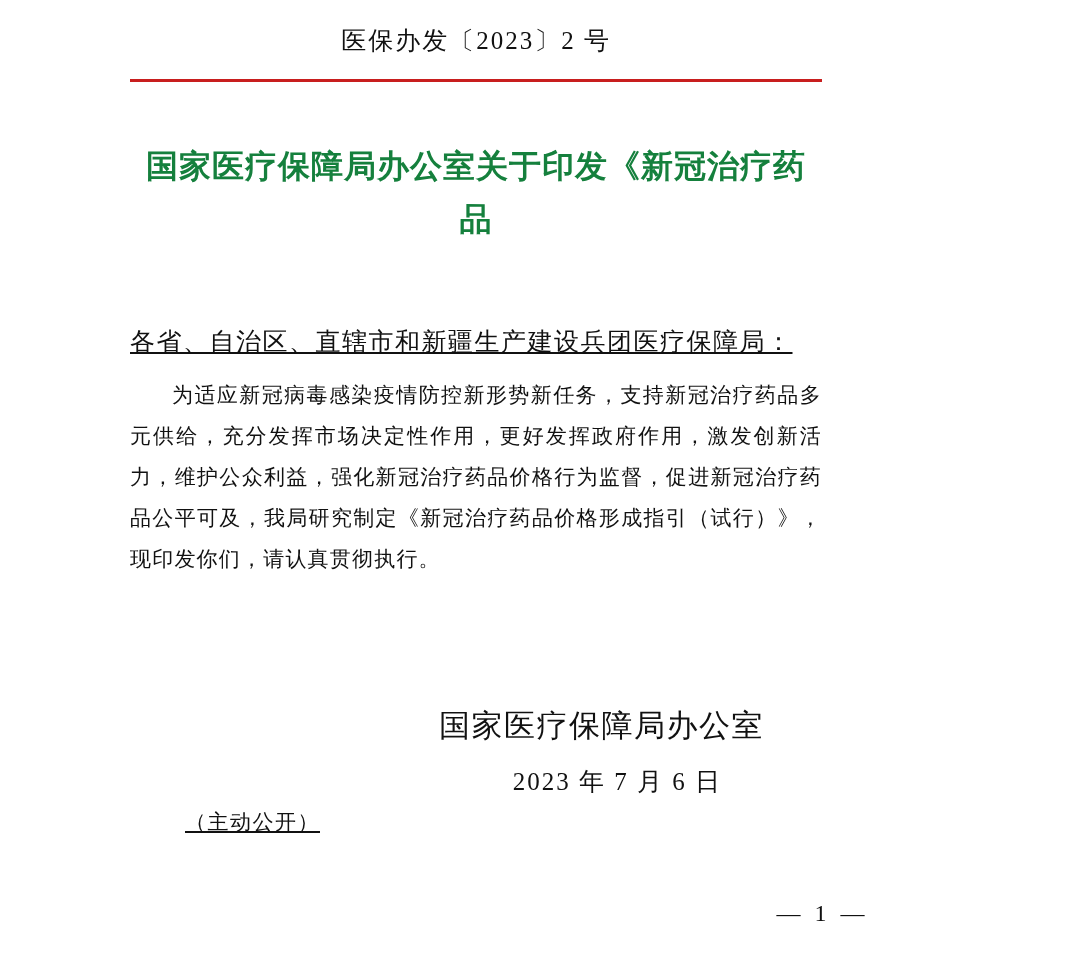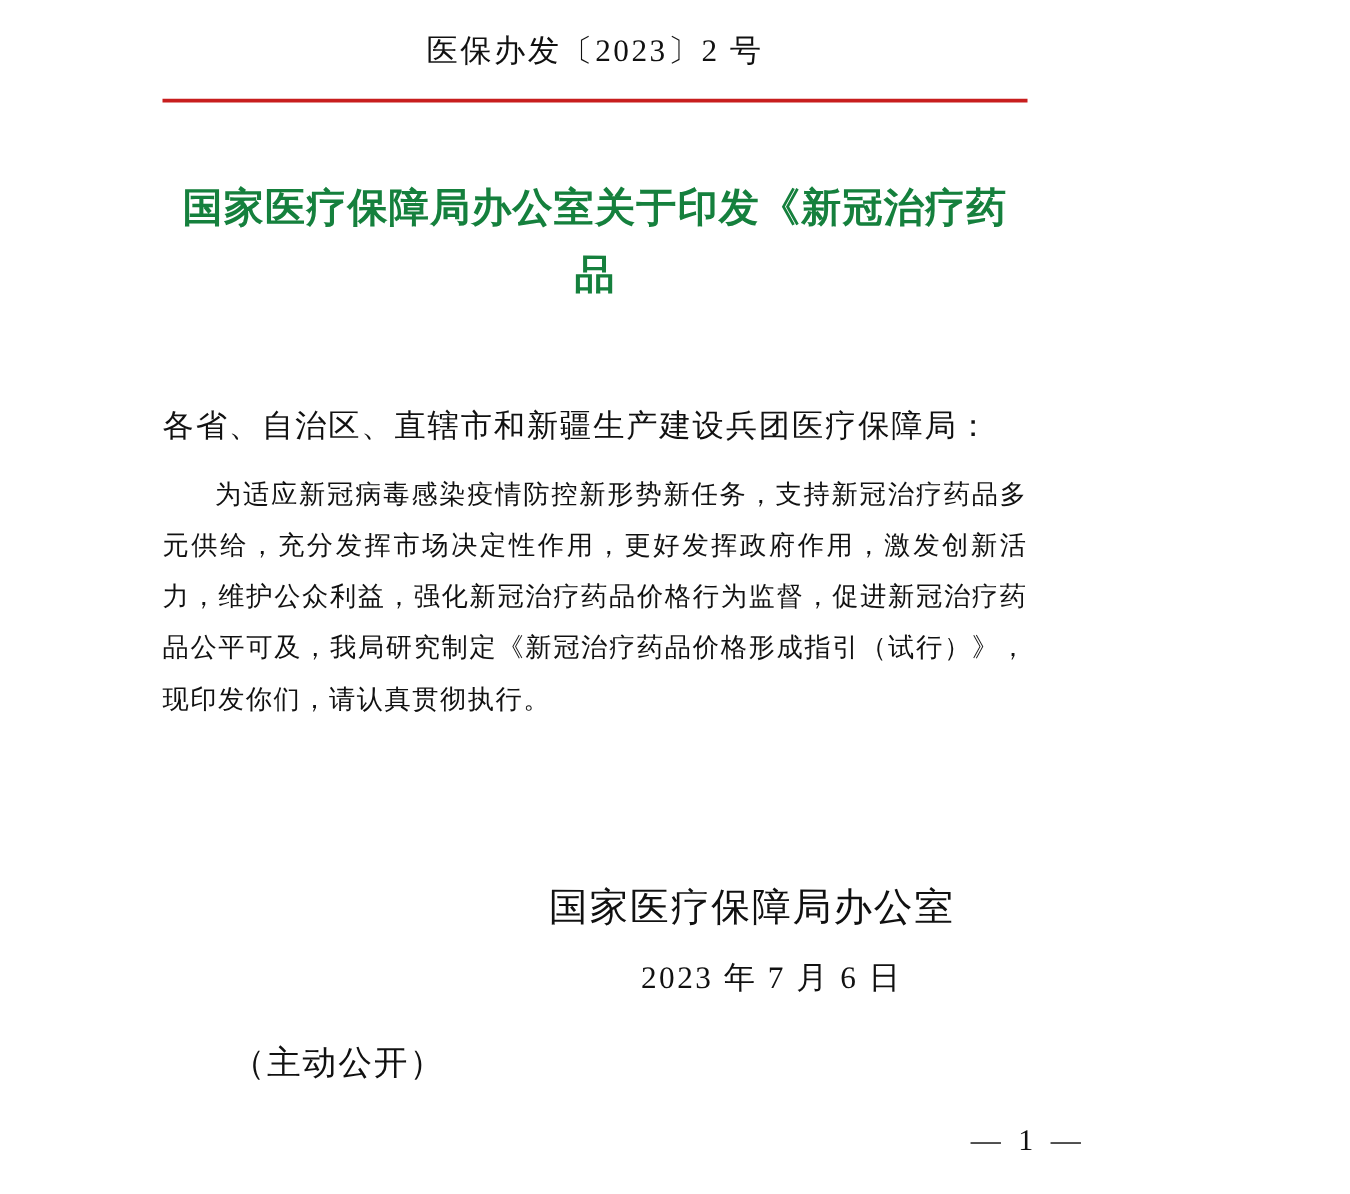--- a/index.html
+++ b/index.html
@@ -46,20 +46,21 @@
     color: #15803d;
   }
   .title .line2 {
     display: block;
   }
   .salutation {
     margin-top: 72px;
     font-size: 25px;
     letter-spacing: 1.5px;
     line-height: 1.9;
+    text-decoration: underline;
   }
   .body-text {
     margin-top: 10px;
     font-size: 21px;
     line-height: 1.95;
     letter-spacing: 1.2px;
     text-indent: 2em;
     text-align: justify;
     text-justify: inter-ideograph;
   }
@@ -72,24 +73,25 @@
     line-height: 2.0;
   }
   .sign-date {
     text-align: right;
     padding-right: 100px;
     font-size: 25px;
     letter-spacing: 2px;
     margin-top: 8px;
   }
   .disclosure {
-    margin-top: 34px;
-    font-size: 27px;
+    margin-top: 10px;
+    font-size: 21px;
     letter-spacing: 1.5px;
     padding-left: 55px;
+    text-decoration: underline;
   }
   .page-number {
     position: absolute;
     bottom: 28px;
     left: 0;
     width: 1080px;
     text-align: center;
     padding-left: 565px;
     box-sizing: border-box;
     font-size: 24px;

